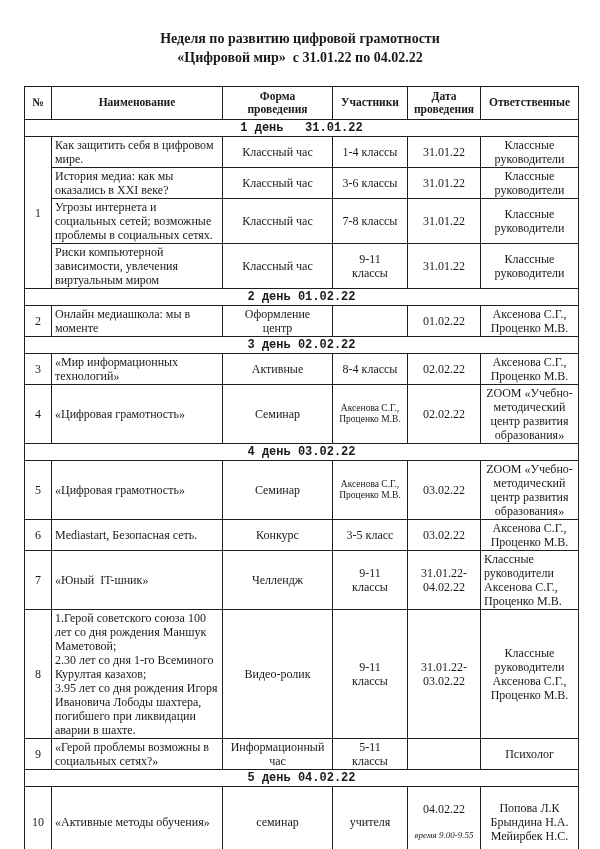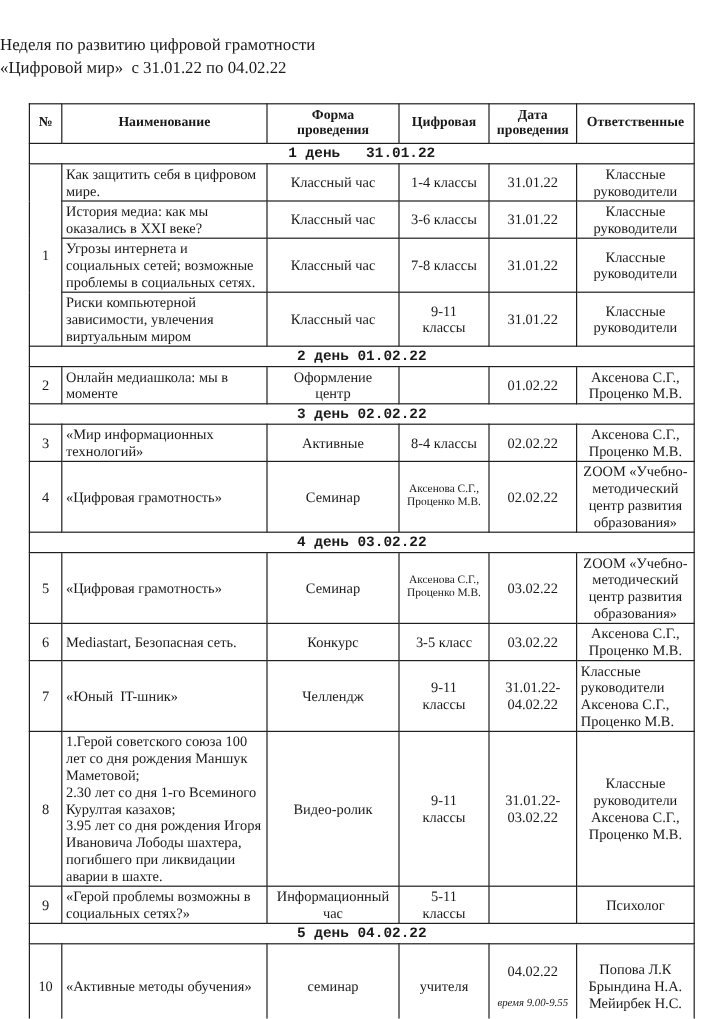--- a/index.html
+++ b/index.html
@@ -8,22 +8,22 @@
     position: relative;
     width: 600px;
     height: 849px;
     background: #ffffff;
     overflow: hidden;
     font-family: "Liberation Serif", "DejaVu Serif", serif;
     color: #1a1a1a;
   }
   .title {
     padding-top: 29px;
-    text-align: left;
-    font-weight: normal;
+    text-align: center;
+    font-weight: bold;
     font-size: 14px;
     line-height: 19px;
     white-space: pre-line;
   }
   table.schedule {
     margin: 19px 0 0 24px;
     width: 554px;
     border-collapse: collapse;
     table-layout: fixed;
     font-size: 12px;
@@ -73,21 +73,21 @@
         <col style="width:73px">
         <col style="width:98px">
     </colgroup>
 
     <tbody>
         <tr style="height:33px">
       <th>№</th>
       <th>Наименование</th>
       <th>Форма
 проведения</th>
-      <th>Цифровая</th>
+      <th>Участники</th>
       <th>Дата
 проведения</th>
       <th>Ответственные</th>
     </tr>
 
     <tr style="height:15px">
       <td class="section" colspan="6">1 день &nbsp; 31.01.22</td>
     </tr>
 
     <tr style="height:31px">

